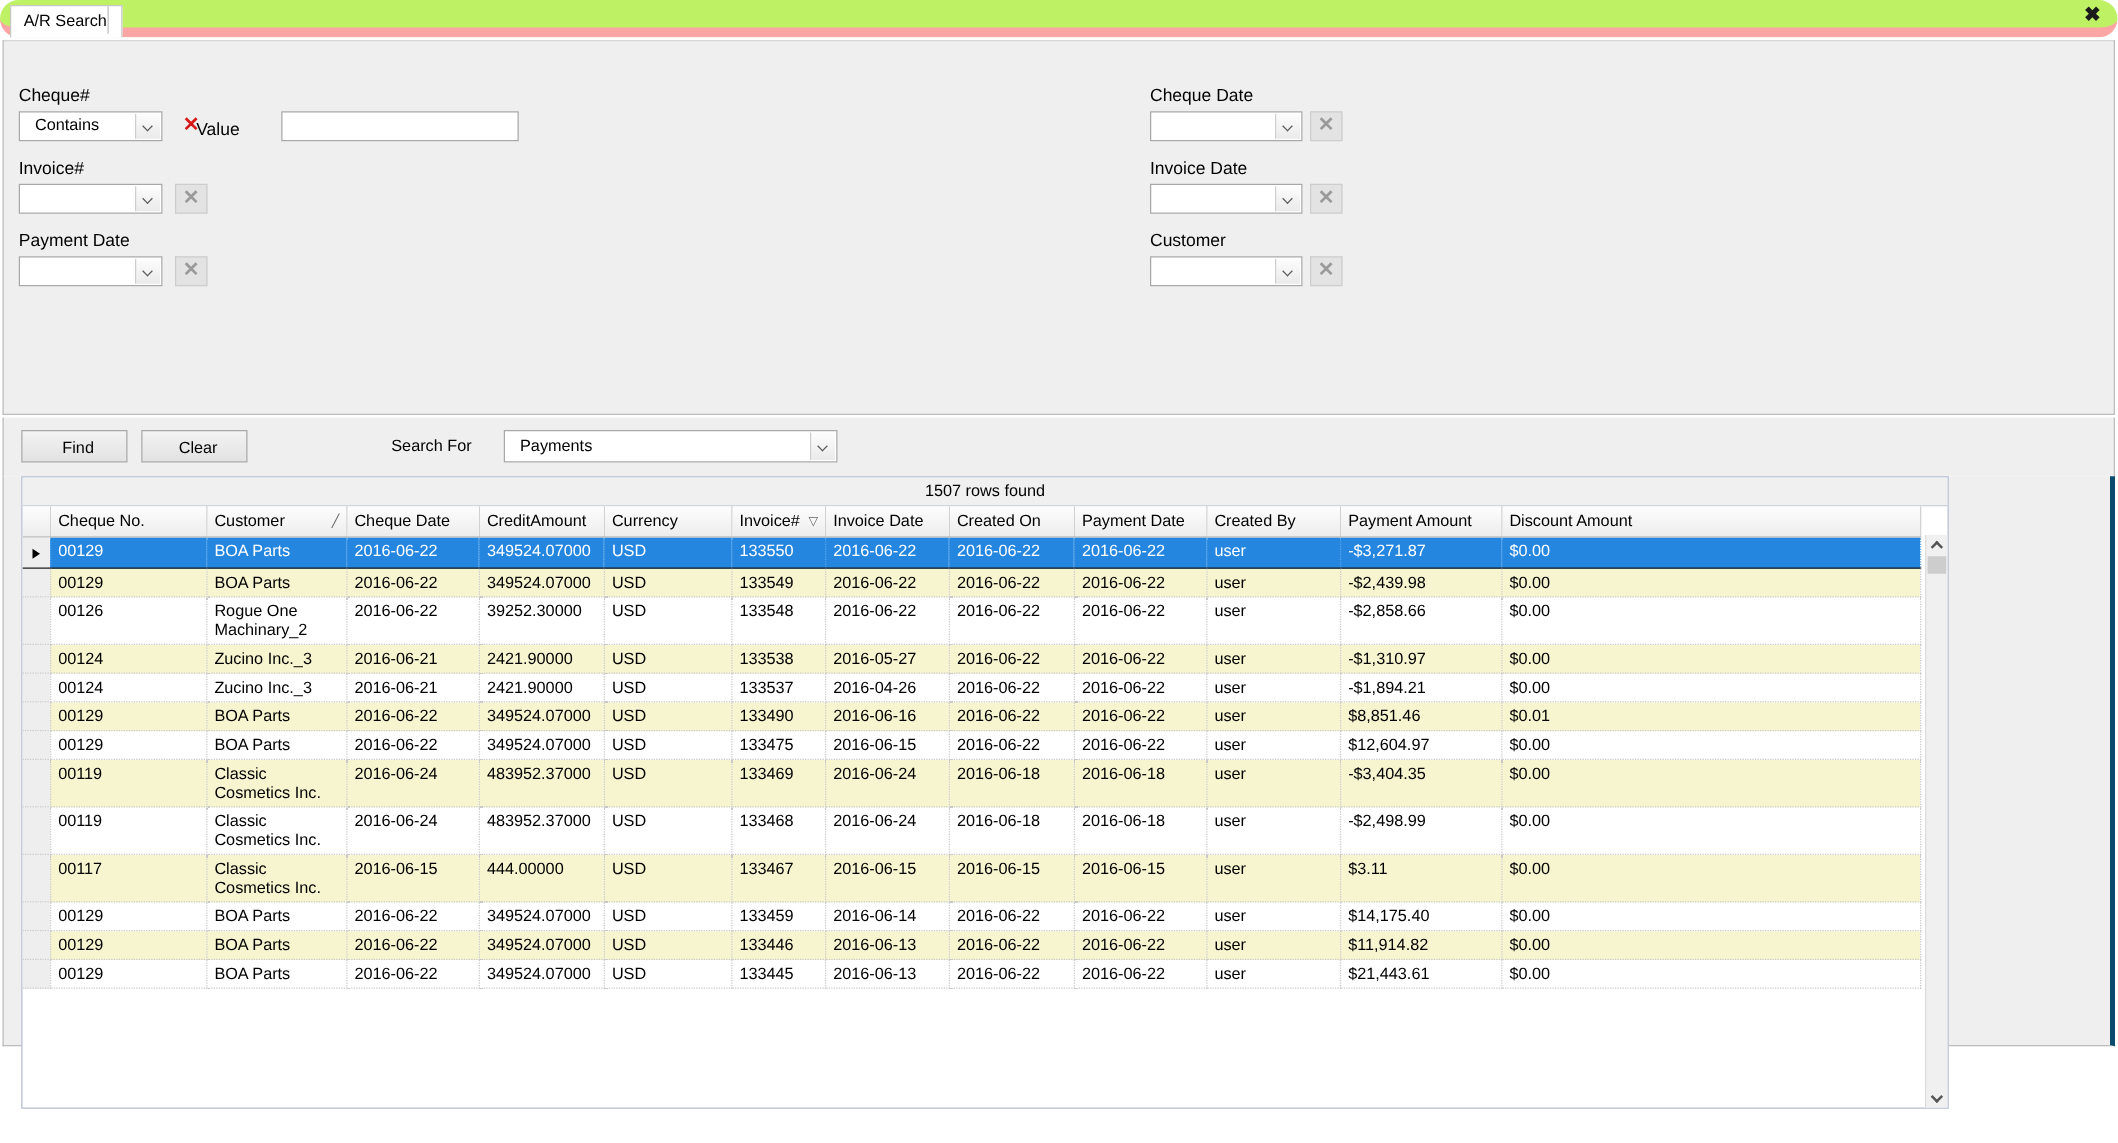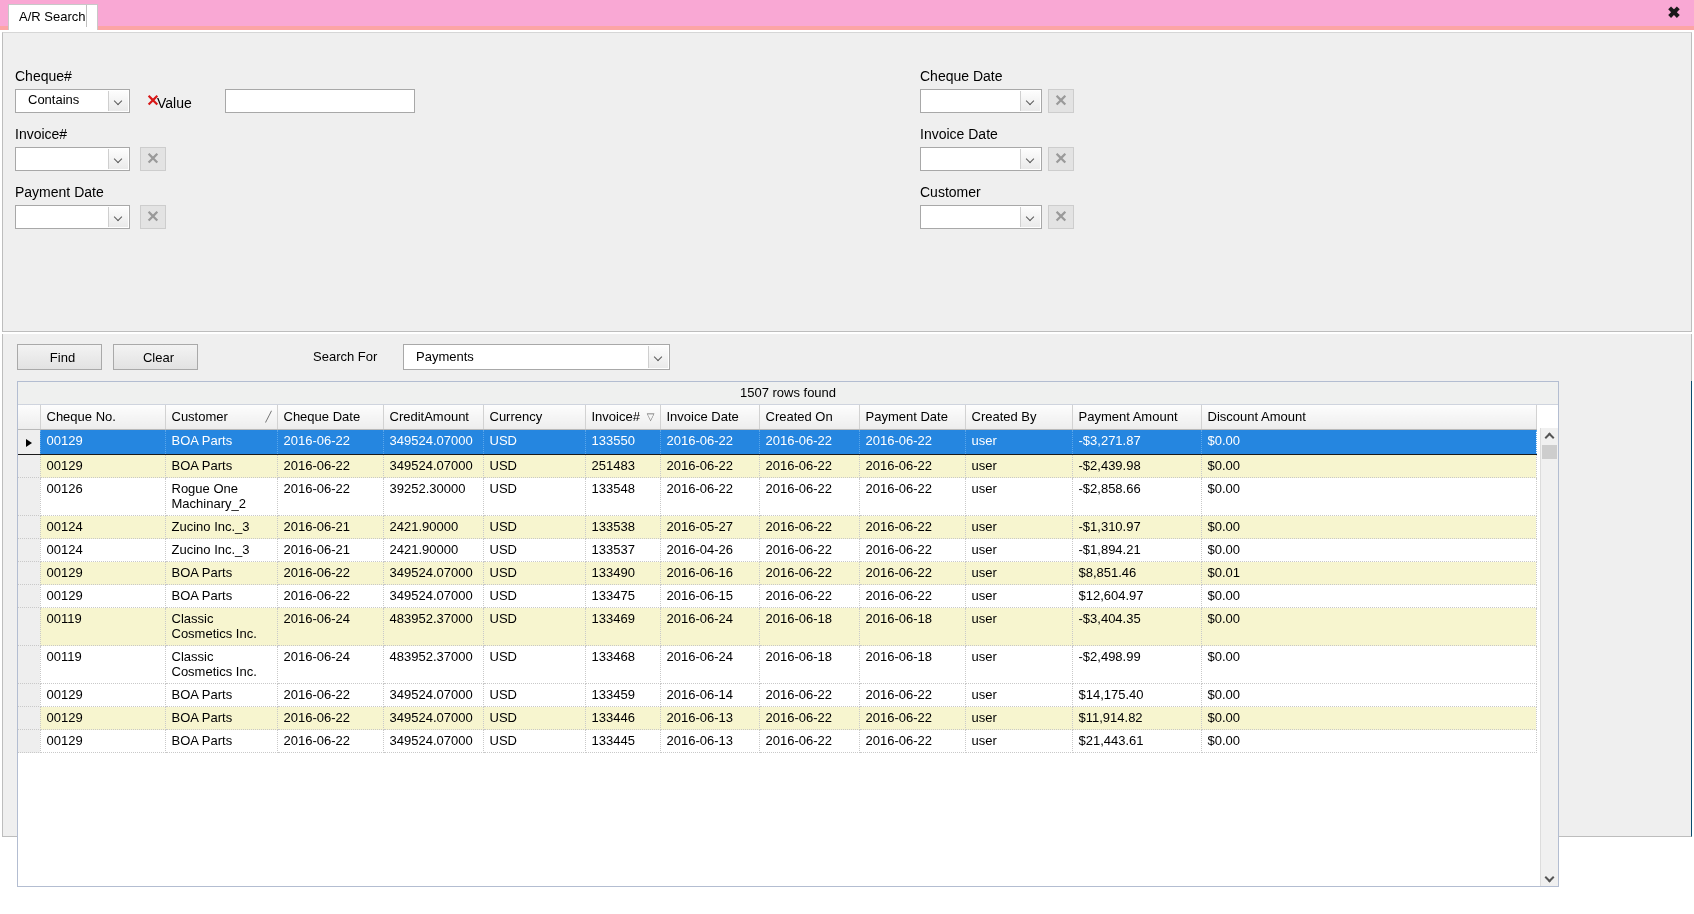--- a/index.html
+++ b/index.html
@@ -13,23 +13,24 @@
     font-family: "Liberation Sans", sans-serif;
     font-size: 13px;
     color: #000000;
     overflow: hidden;
   }
 
   
   .tabstrip {
     position: relative;
     height: 30px;
-    background: #f9a8d4;
-    border-bottom: 4px solid #fca5a5;
-    box-sizing: border-box;
+    background: #bef264;
+    border-bottom: 8px solid #fca5a5;
+    box-sizing: border-box;
+    border-radius: 15px;
   }
   .tab {
     position: absolute;
     left: 8px;
     top: 4px;
     height: 26px;
     line-height: 24px;
     padding: 0 12px 0 10px;
     background: #ffffff;
     border: 1px solid #c8c8c8;
@@ -189,21 +190,21 @@
     height: 26px;
   }
 
   
   .gridwrap {
     position: relative;
     margin: 0 2px 0 2px;
     height: 456px;
     background: #efefef;
     border-left: 1px solid #bdbdbd;
-    border-right: 1px solid #0c4a6e;
+    border-right: 4px solid #0c4a6e;
     border-bottom: 1px solid #bdbdbd;
     box-sizing: border-box;
   }
   .gridbox {
     position: absolute;
     left: 14px;
     top: 0px;
     width: 1542px;
     height: 506px;
     border: 1px solid #b3bdd1;
@@ -510,21 +511,21 @@
               <td>-$3,271.87</td>
               <td>$0.00</td>
             </tr>
             <tr class="r-odd">
               <td class="rowhdr"></td>
               <td>00129</td>
               <td>BOA Parts</td>
               <td>2016-06-22</td>
               <td>349524.07000</td>
               <td>USD</td>
-              <td>251483</td>
+              <td>133549</td>
               <td>2016-06-22</td>
               <td>2016-06-22</td>
               <td>2016-06-22</td>
               <td>user</td>
               <td>-$2,439.98</td>
               <td>$0.00</td>
             </tr>
             <tr class="r-even">
               <td class="rowhdr"></td>
               <td>00126</td>
@@ -621,20 +622,35 @@
               <td>Classic Cosmetics Inc.</td>
               <td>2016-06-24</td>
               <td>483952.37000</td>
               <td>USD</td>
               <td>133468</td>
               <td>2016-06-24</td>
               <td>2016-06-18</td>
               <td>2016-06-18</td>
               <td>user</td>
               <td>-$2,498.99</td>
+              <td>$0.00</td>
+            </tr>
+            <tr class="r-odd">
+              <td class="rowhdr"></td>
+              <td>00117</td>
+              <td>Classic Cosmetics Inc.</td>
+              <td>2016-06-15</td>
+              <td>444.00000</td>
+              <td>USD</td>
+              <td>133467</td>
+              <td>2016-06-15</td>
+              <td>2016-06-15</td>
+              <td>2016-06-15</td>
+              <td>user</td>
+              <td>$3.11</td>
               <td>$0.00</td>
             </tr>
             <tr class="r-even">
               <td class="rowhdr"></td>
               <td>00129</td>
               <td>BOA Parts</td>
               <td>2016-06-22</td>
               <td>349524.07000</td>
               <td>USD</td>
               <td>133459</td>

